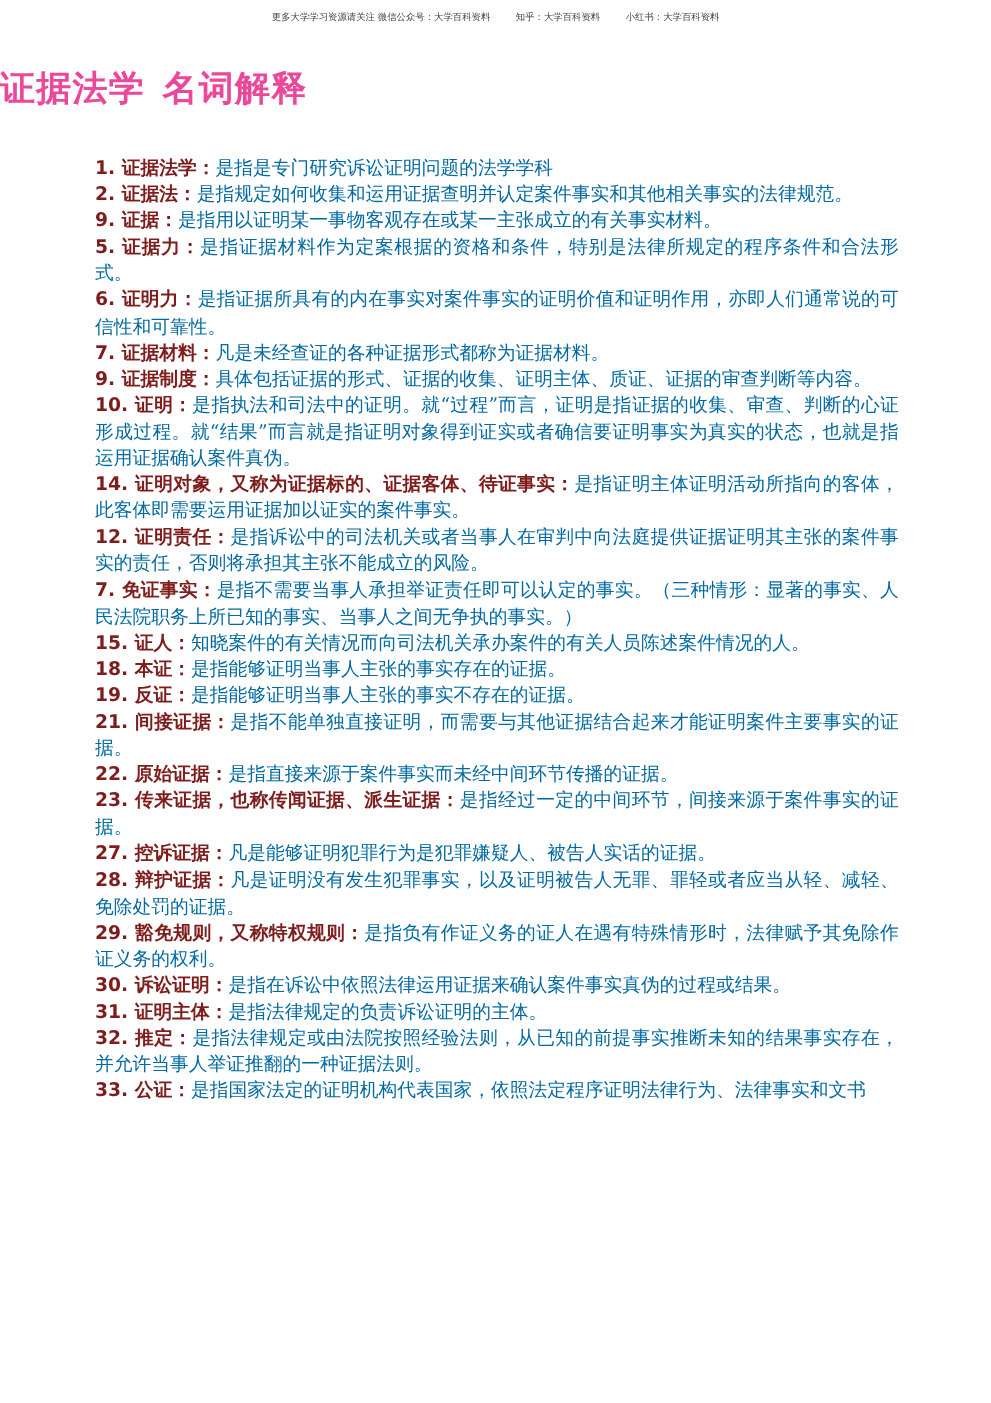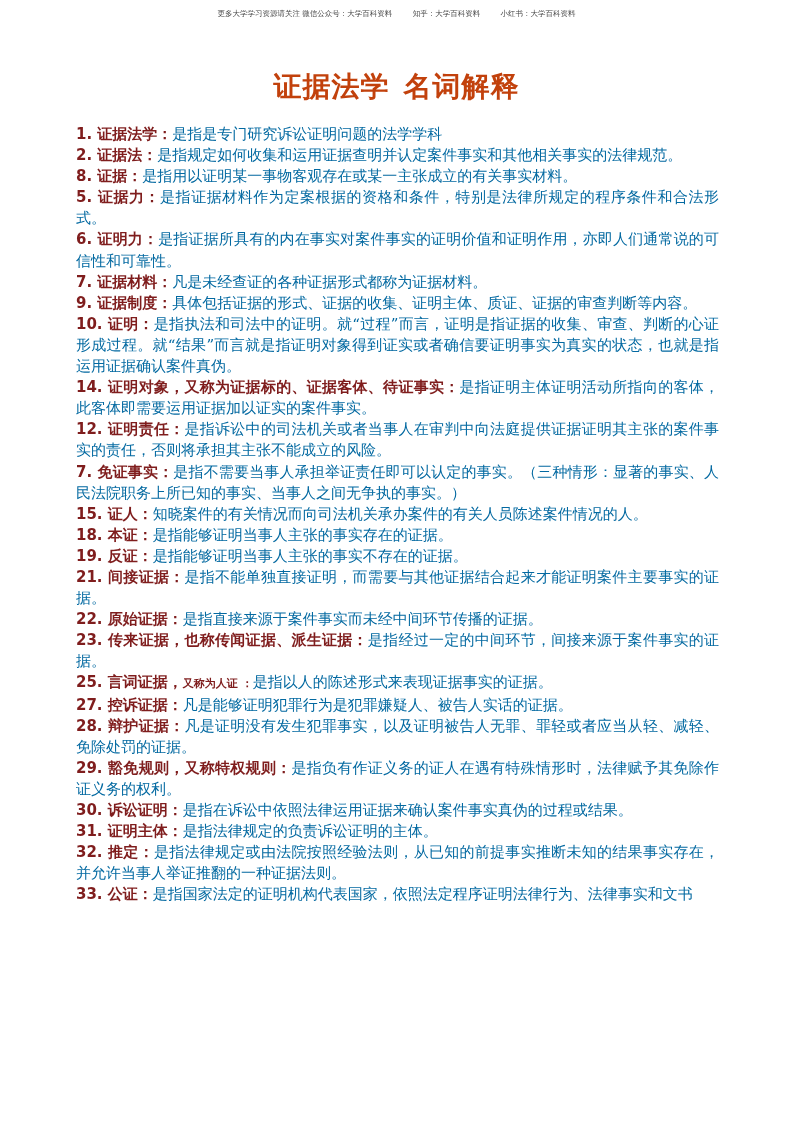--- a/index.html
+++ b/index.html
@@ -1,23 +1,23 @@
 <!DOCTYPE html>
 <html><head>
 <meta charset="utf-8">
 <style>
   html, body { margin: 0; padding: 0; background: #ffffff; }
   body { width: 793px; height: 1122px; position: relative; overflow: hidden;
          font-family: "DejaVu Serif", "Liberation Serif", serif; color: #111; }
   .header-bar { position: absolute; top: 9px; left: 0; width: 793px; text-align: center;
                 font-size: 7.5px; color: #444; white-space: nowrap; }
   .header-bar span { display: inline-block; margin: 0 9px; }
-  .doc-title { position: absolute; top: 68px; left: 0; width: 793px; text-align: center;
+  .doc-title { position: absolute; top: 52px; left: 0; width: 793px; text-align: left;
                font-family: "DejaVu Sans", "Liberation Sans", sans-serif;
-               font-weight: bold; font-size: 28px; letter-spacing: 1px; color: #c2410c; }
+               font-weight: bold; font-size: 28px; letter-spacing: 1px; color: #ec4899; }
   .doc-title .gap { display: inline-block; width: 14px; }
   .entries { position: absolute; top: 124px; left: 76px; width: 643px;
              font-size: 15px; line-height: 21.1px; }
   .entry { margin: 0; text-align: justify; }
   .term { font-family: "DejaVu Sans", "Liberation Sans", sans-serif; font-weight: bold; color: #7f1d1d; }
   .term .small { font-size: 11px; }
   .def { color: #0369a1; }
 </style>
 </head>
 <body>
@@ -28,36 +28,35 @@
   <span>小红书：大学百科资料</span>
 </div>
 
 <div class="doc-title">
   <span>证据法学</span><span class="gap"></span><span>名词解释</span>
 </div>
 
 <div class="entries">
   <p class="entry"><span class="term">1. 证据法学：</span><span class="def">是指是专门研究诉讼证明问题的法学学科</span></p>
   <p class="entry"><span class="term">2. 证据法：</span><span class="def">是指规定如何收集和运用证据查明并认定案件事实和其他相关事实的法律规范。</span></p>
-  <p class="entry"><span class="term">8. 证据：</span><span class="def">是指用以证明某一事物客观存在或某一主张成立的有关事实材料。</span></p>
+  <p class="entry"><span class="term">9. 证据：</span><span class="def">是指用以证明某一事物客观存在或某一主张成立的有关事实材料。</span></p>
   <p class="entry"><span class="term">5. 证据力：</span><span class="def">是指证据材料作为定案根据的资格和条件，特别是法律所规定的程序条件和合法形式。</span></p>
   <p class="entry"><span class="term">6. 证明力：</span><span class="def">是指证据所具有的内在事实对案件事实的证明价值和证明作用，亦即人们通常说的可信性和可靠性。</span></p>
   <p class="entry"><span class="term">7. 证据材料：</span><span class="def">凡是未经查证的各种证据形式都称为证据材料。</span></p>
   <p class="entry"><span class="term">9. 证据制度：</span><span class="def">具体包括证据的形式、证据的收集、证明主体、质证、证据的审查判断等内容。</span></p>
   <p class="entry"><span class="term">10. 证明：</span><span class="def">是指执法和司法中的证明。就“过程”而言，证明是指证据的收集、审查、判断的心证形成过程。就“结果”而言就是指证明对象得到证实或者确信要证明事实为真实的状态，也就是指运用证据确认案件真伪。</span></p>
   <p class="entry"><span class="term">14. 证明对象，又称为证据标的、证据客体、待证事实：</span><span class="def">是指证明主体证明活动所指向的客体，此客体即需要运用证据加以证实的案件事实。</span></p>
   <p class="entry"><span class="term">12. 证明责任：</span><span class="def">是指诉讼中的司法机关或者当事人在审判中向法庭提供证据证明其主张的案件事实的责任，否则将承担其主张不能成立的风险。</span></p>
   <p class="entry"><span class="term">7. 免证事实：</span><span class="def">是指不需要当事人承担举证责任即可以认定的事实。（三种情形：显著的事实、人民法院职务上所已知的事实、当事人之间无争执的事实。）</span></p>
   <p class="entry"><span class="term">15. 证人：</span><span class="def">知晓案件的有关情况而向司法机关承办案件的有关人员陈述案件情况的人。</span></p>
   <p class="entry"><span class="term">18. 本证：</span><span class="def">是指能够证明当事人主张的事实存在的证据。</span></p>
   <p class="entry"><span class="term">19. 反证：</span><span class="def">是指能够证明当事人主张的事实不存在的证据。</span></p>
   <p class="entry"><span class="term">21. 间接证据：</span><span class="def">是指不能单独直接证明，而需要与其他证据结合起来才能证明案件主要事实的证据。</span></p>
   <p class="entry"><span class="term">22. 原始证据：</span><span class="def">是指直接来源于案件事实而未经中间环节传播的证据。</span></p>
   <p class="entry"><span class="term">23. 传来证据，也称传闻证据、派生证据：</span><span class="def">是指经过一定的中间环节，间接来源于案件事实的证据。</span></p>
-  <p class="entry"><span class="term"><span>25. 言词证据，</span><span class="small">又称为人证 ：</span></span><span class="def">是指以人的陈述形式来表现证据事实的证据。</span></p>
   <p class="entry"><span class="term">27. 控诉证据：</span><span class="def">凡是能够证明犯罪行为是犯罪嫌疑人、被告人实话的证据。</span></p>
   <p class="entry"><span class="term">28. 辩护证据：</span><span class="def">凡是证明没有发生犯罪事实，以及证明被告人无罪、罪轻或者应当从轻、减轻、免除处罚的证据。</span></p>
   <p class="entry"><span class="term">29. 豁免规则，又称特权规则：</span><span class="def">是指负有作证义务的证人在遇有特殊情形时，法律赋予其免除作证义务的权利。</span></p>
   <p class="entry"><span class="term">30. 诉讼证明：</span><span class="def">是指在诉讼中依照法律运用证据来确认案件事实真伪的过程或结果。</span></p>
   <p class="entry"><span class="term">31. 证明主体：</span><span class="def">是指法律规定的负责诉讼证明的主体。</span></p>
   <p class="entry"><span class="term">32. 推定：</span><span class="def">是指法律规定或由法院按照经验法则，从已知的前提事实推断未知的结果事实存在，并允许当事人举证推翻的一种证据法则。</span></p>
   <p class="entry"><span class="term">33. 公证：</span><span class="def">是指国家法定的证明机构代表国家，依照法定程序证明法律行为、法律事实和文书</span></p>
 </div>
 
 </body></html>

